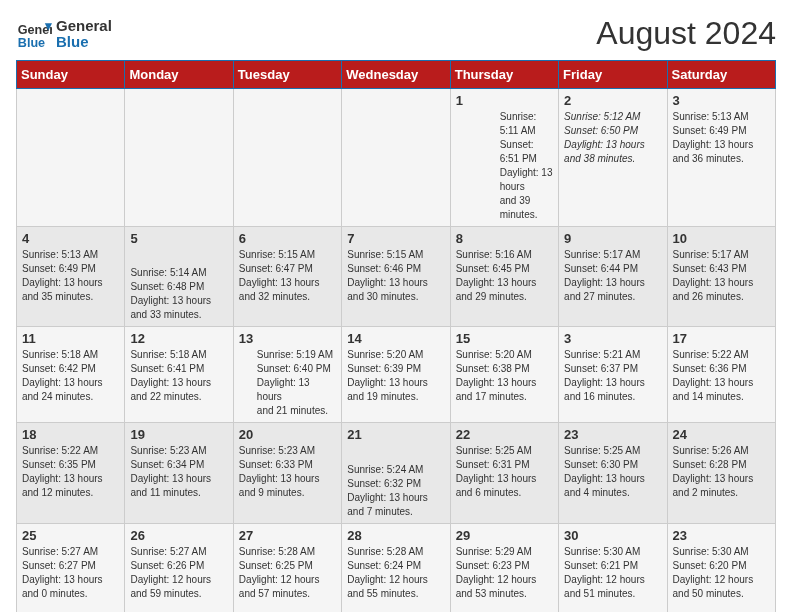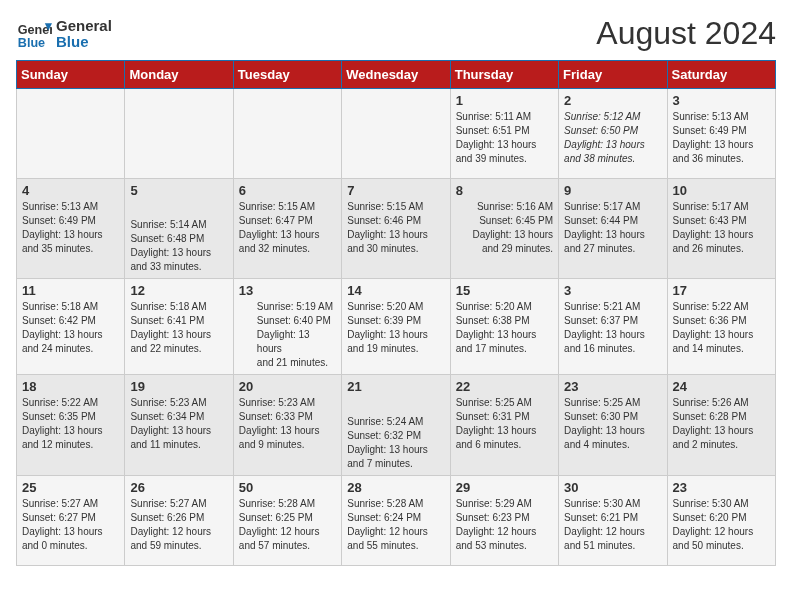--- a/index.html
+++ b/index.html
@@ -112,21 +112,21 @@
       </tr>
   </thead>
   <tbody id="calendar-body">
   <tr>
         <td style="background-color: rgb(245, 245, 245);"></td>
         <td style="background-color: rgb(245, 245, 245);"></td>
         <td style="background-color: rgb(245, 245, 245);"></td>
         <td style="background-color: rgb(245, 245, 245);"></td>
         <td>
           <span class="day-num">1</span>
-          <div class="day-info" style="white-space: pre-line;">Sunrise: 5:11 AM
+          <div class="day-info" style="white-space: pre-line; margin-left: 44px;">Sunrise: 5:11 AM
 Sunset: 6:51 PM
 Daylight: 13 hours
 and 39 minutes.</div>
         </td>
         <td>
           <span class="day-num">2</span>
           <div class="day-info" style="white-space: pre-line; font-style: italic;">Sunrise: 5:12 AM
 Sunset: 6:50 PM
 Daylight: 13 hours
 and 38 minutes.</div>
@@ -163,21 +163,21 @@
         </td>
         <td>
           <span class="day-num">7</span>
           <div class="day-info" style="white-space: pre-line;">Sunrise: 5:15 AM
 Sunset: 6:46 PM
 Daylight: 13 hours
 and 30 minutes.</div>
         </td>
         <td>
           <span class="day-num">8</span>
-          <div class="day-info" style="white-space: pre-line; text-align: right;">Sunrise: 5:16 AM
+          <div class="day-info" style="white-space: pre-line;">Sunrise: 5:16 AM
 Sunset: 6:45 PM
 Daylight: 13 hours
 and 29 minutes.</div>
         </td>
         <td>
           <span class="day-num">9</span>
           <div class="day-info" style="white-space: pre-line;">Sunrise: 5:17 AM
 Sunset: 6:44 PM
 Daylight: 13 hours
 and 27 minutes.</div>
@@ -301,21 +301,21 @@
 and 0 minutes.</div>
         </td>
         <td>
           <span class="day-num">26</span>
           <div class="day-info" style="white-space: pre-line;">Sunrise: 5:27 AM
 Sunset: 6:26 PM
 Daylight: 12 hours
 and 59 minutes.</div>
         </td>
         <td>
-          <span class="day-num">50</span>
+          <span class="day-num">27</span>
           <div class="day-info" style="white-space: pre-line;">Sunrise: 5:28 AM
 Sunset: 6:25 PM
 Daylight: 12 hours
 and 57 minutes.</div>
         </td>
         <td>
           <span class="day-num">28</span>
           <div class="day-info" style="white-space: pre-line;">Sunrise: 5:28 AM
 Sunset: 6:24 PM
 Daylight: 12 hours

